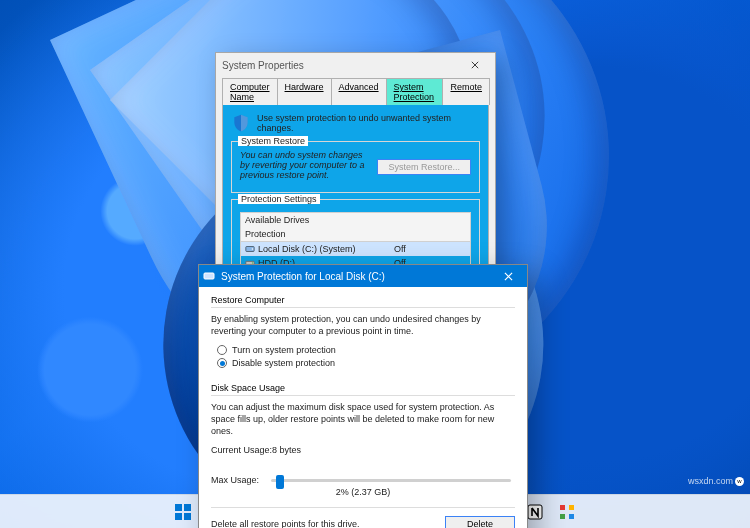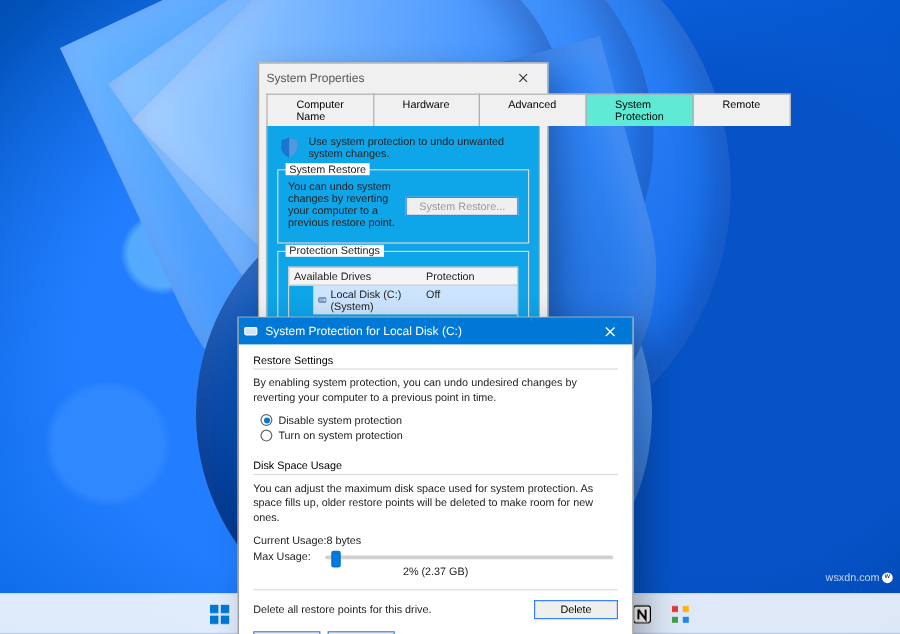--- a/index.html
+++ b/index.html
@@ -28,58 +28,58 @@
 .watermark .dot { width: 9px; height: 9px; border-radius: 50%; background: #fff; font-size: 6px; color: #000; display:flex;align-items:center;justify-content:center; }
 
 
 .taskbar { position: absolute; left: 0; right: 0; bottom: 0; height: 34px; background: rgba(241,245,252,.92); backdrop-filter: blur(6px); display: flex; justify-content: center; align-items: center; gap: 4px; border-top: 1px solid rgba(0,0,0,.08); }
 .tb-item { width: 28px; height: 28px; border-radius: 4px; display: flex; align-items: center; justify-content: center; font-size: 14px; cursor: pointer; }
 .tb-item svg { width: 18px; height: 18px; }
 .tb-running { border-bottom: 2px solid #888; }
 
 
 .win-classic { position: absolute; background: #f0f0f0; border: 1px solid #a7a7a7; box-shadow: 8px 8px 24px rgba(0,0,0,.25); }
-#sysprops { left: 215px; top: 52px; width: 242px; }
+#sysprops { left: 215px; top: 52px; width: 281px; }
 .titlebar-classic { height: 24px; display: flex; align-items: center; justify-content: space-between; padding: 0 6px; font-size: 10px; color: #555; }
 .titlebar-classic .close { width: 28px; height: 18px; display:flex;align-items:center;justify-content:center; cursor:pointer; }
 .tabs { display: flex; padding: 0 6px; font-size: 9px; gap: 0; }
-.tab { padding: 3px 24px; border: 1px solid #b0b0b0; border-bottom: none; background: #f0f0f0; margin-right: -1px; cursor:pointer; position:relative; top:1px;}
+.tab { padding: 3px 7px; border: 1px solid #b0b0b0; border-bottom: none; background: #f0f0f0; margin-right: -1px; cursor:pointer; position:relative; top:1px;text-decoration:underline;}
 .tab.active { background: #5eead4; z-index:2; }
 .tab-body { margin: 0 6px 6px; border: 1px solid #b0b0b0; background: #0ea5e9; padding: 8px; font-size: 9px; color:#222; }
 .info-row { display: flex; gap: 6px; margin-bottom: 8px; }
 .shield-small { width: 20px; height: 20px; flex-shrink:0; }
 .grp { border: 1px solid #d6d6d6; margin-top: 6px; padding: 8px 8px 8px; position:relative; }
 .grp-title { position:absolute; top:-6px; left:6px; background:#fff; padding:0 3px; font-size:9px; }
 .grp-text { font-size: 9px; margin-bottom: 4px; }
 .grp-row { display:flex; justify-content:space-between; align-items:center; gap:8px;}
 .btn-classic { font-size: 9px; padding: 2px 10px; background:#efefef; border:1px solid #3b82f6; cursor:pointer; min-width:70px; }
 .btn-classic:disabled { color:#999; }
 .drive-table { margin-top:4px; border:1px solid #d0d0d0; font-size:9px; }
-.drive-head { display:flex; background:#f4f4f4; border-bottom:1px solid #d0d0d0; }
+.drive-head { display:flex; background:#f4f4f4; border-bottom:1px solid #d0d0d0;flex-direction:column; }
 .drive-head > div, .drive-row > div { padding:2px 4px; }
 .drive-row { display:flex; cursor:pointer;}
-.drive-row.sel { background:#cde4ff;margin-left:20px; }
+.drive-row.sel { background:#cde4ff; }
 .col-drive { flex:1; display:flex; align-items:center; gap:3px;}
 .col-prot { width: 80px; }
 .disk-icon { width:10px; height:10px; }
 
 
 #protdlg { position:absolute; left:198px; top:264px; width:330px; background:#fff; border:1px solid #888; box-shadow: 10px 10px 28px rgba(0,0,0,.3); z-index:5; }
 .titlebar-flat { height:22px; background:#0078d7; color:#fff; font-size:10px; display:flex; align-items:center; padding:0 4px; gap:6px;}
 .titlebar-flat .title { flex:1; }
 .titlebar-flat .close { width:30px; height:22px; display:flex;align-items:center;justify-content:center; cursor:pointer; }
 .flat-body { padding: 8px 12px 10px; font-size:9px; color:#222; }
 .section-title { font-size:9px; margin-bottom:2px; font-weight:400; color:#000;}
 .hr { height:1px; background:#ddd; margin:2px 0 6px; }
 .desc { font-size:9px; color:#222; margin-bottom:8px; line-height:1.3;}
 .radio-row { display:flex; align-items:center; gap:5px; margin:3px 0 3px 6px; font-size:9px; cursor:pointer;}
 .radio { width:10px; height:10px; border:1px solid #666; border-radius:50%; display:flex; align-items:center; justify-content:center;}
 .radio.checked:after { content:""; width:5px; height:5px; background:#0078d7; border-radius:50%; }
 .kv { display:flex; align-items:center; margin-top:6px; font-size:9px;}
-.slider-wrap { display:flex; align-items:center; gap:8px; margin-top:4px;text-align:center;}
+.slider-wrap { display:flex; align-items:center; gap:8px; margin-top:20px;text-align:center;}
 .slider-track { flex:1; height:3px; background:#d0d0d0; border-radius:2px; position:relative; margin:0 4px;}
 .slider-thumb { position:absolute; top:-4px; width:8px; height:14px; background:#0078d7; border-radius:2px; cursor:pointer;}
 .slider-val { text-align:center; font-size:9px; margin-top:2px;}
 .btn-row { display:flex; justify-content:flex-end; gap:6px; margin-top:10px;}
 .link { color:#555; font-size:9px; margin-left:auto; padding:2px 4px; cursor:pointer;}
 #protdlg .del-row { display:flex; align-items:center; gap:8px; margin-top:8px;}
 </style>
 </head>
 <body>
 
@@ -117,21 +117,21 @@
       <svg class="shield-small" viewBox="0 0 24 24">
           <path fill="#1976d2" d="M12 2l8 3v6c0 5-3.4 9.7-8 11-4.6-1.3-8-6-8-11V5l8-3z"></path>
           <path fill="#fff" d="M12 2v20c4.6-1.3 8-6 8-11V5l-8-3z" opacity=".25"></path>
         </svg>
       <span>Use system protection to undo unwanted system changes.</span>
     </div>
 
     <div class="grp">
       <span class="grp-title">System Restore</span>
       <div class="grp-row">
-        <span class="grp-text" style="flex:1;">You can undo system changes by reverting your computer to a previous restore point.</span>
+        <span class="grp-text" style="flex:1;font-style:italic;">You can undo system changes by reverting your computer to a previous restore point.</span>
         <button class="btn-classic" disabled="">System Restore...</button>
       </div>
     </div>
 
     <div class="grp">
       <span class="grp-title">Protection Settings</span>
       <div class="drive-table">
         <div class="drive-head">
           <div class="col-drive">Available Drives</div>
           <div class="col-prot">Protection</div>
@@ -172,30 +172,30 @@
       </svg>
     <span class="title">System Protection for Local Disk (C:)</span>
     <span class="close">
       <svg viewBox="0 0 10 10" width="9" height="9">
           <path d="M1 1l8 8M9 1l-8 8" stroke="#fff" stroke-width="1.3"></path>
         </svg>
     </span>
   </div>
   <div class="flat-body">
 
-    <div class="section-title">Restore Settings</div>
+    <div class="section-title">Restore Computer</div>
     <div class="hr"></div>
     <div class="desc">By enabling system protection, you can undo undesired changes by reverting your computer to a previous point in time.</div>
     <div class="radio-row">
+      <span class="radio"></span>
+      <span>Turn on system protection</span>
+    </div>
+    <div class="radio-row">
       <span class="radio checked"></span>
       <span>Disable system protection</span>
-    </div>
-    <div class="radio-row">
-      <span class="radio"></span>
-      <span>Turn on system protection</span>
     </div>
 
     <div style="height:12px;"></div>
     <div class="section-title">Disk Space Usage</div>
     <div class="hr"></div>
     <div class="desc">You can adjust the maximum disk space used for system protection. As space fills up, older restore points will be deleted to make room for new ones.</div>
 
     <div class="kv">
       <span>Current Usage:</span>
       <span>8 bytes</span>

